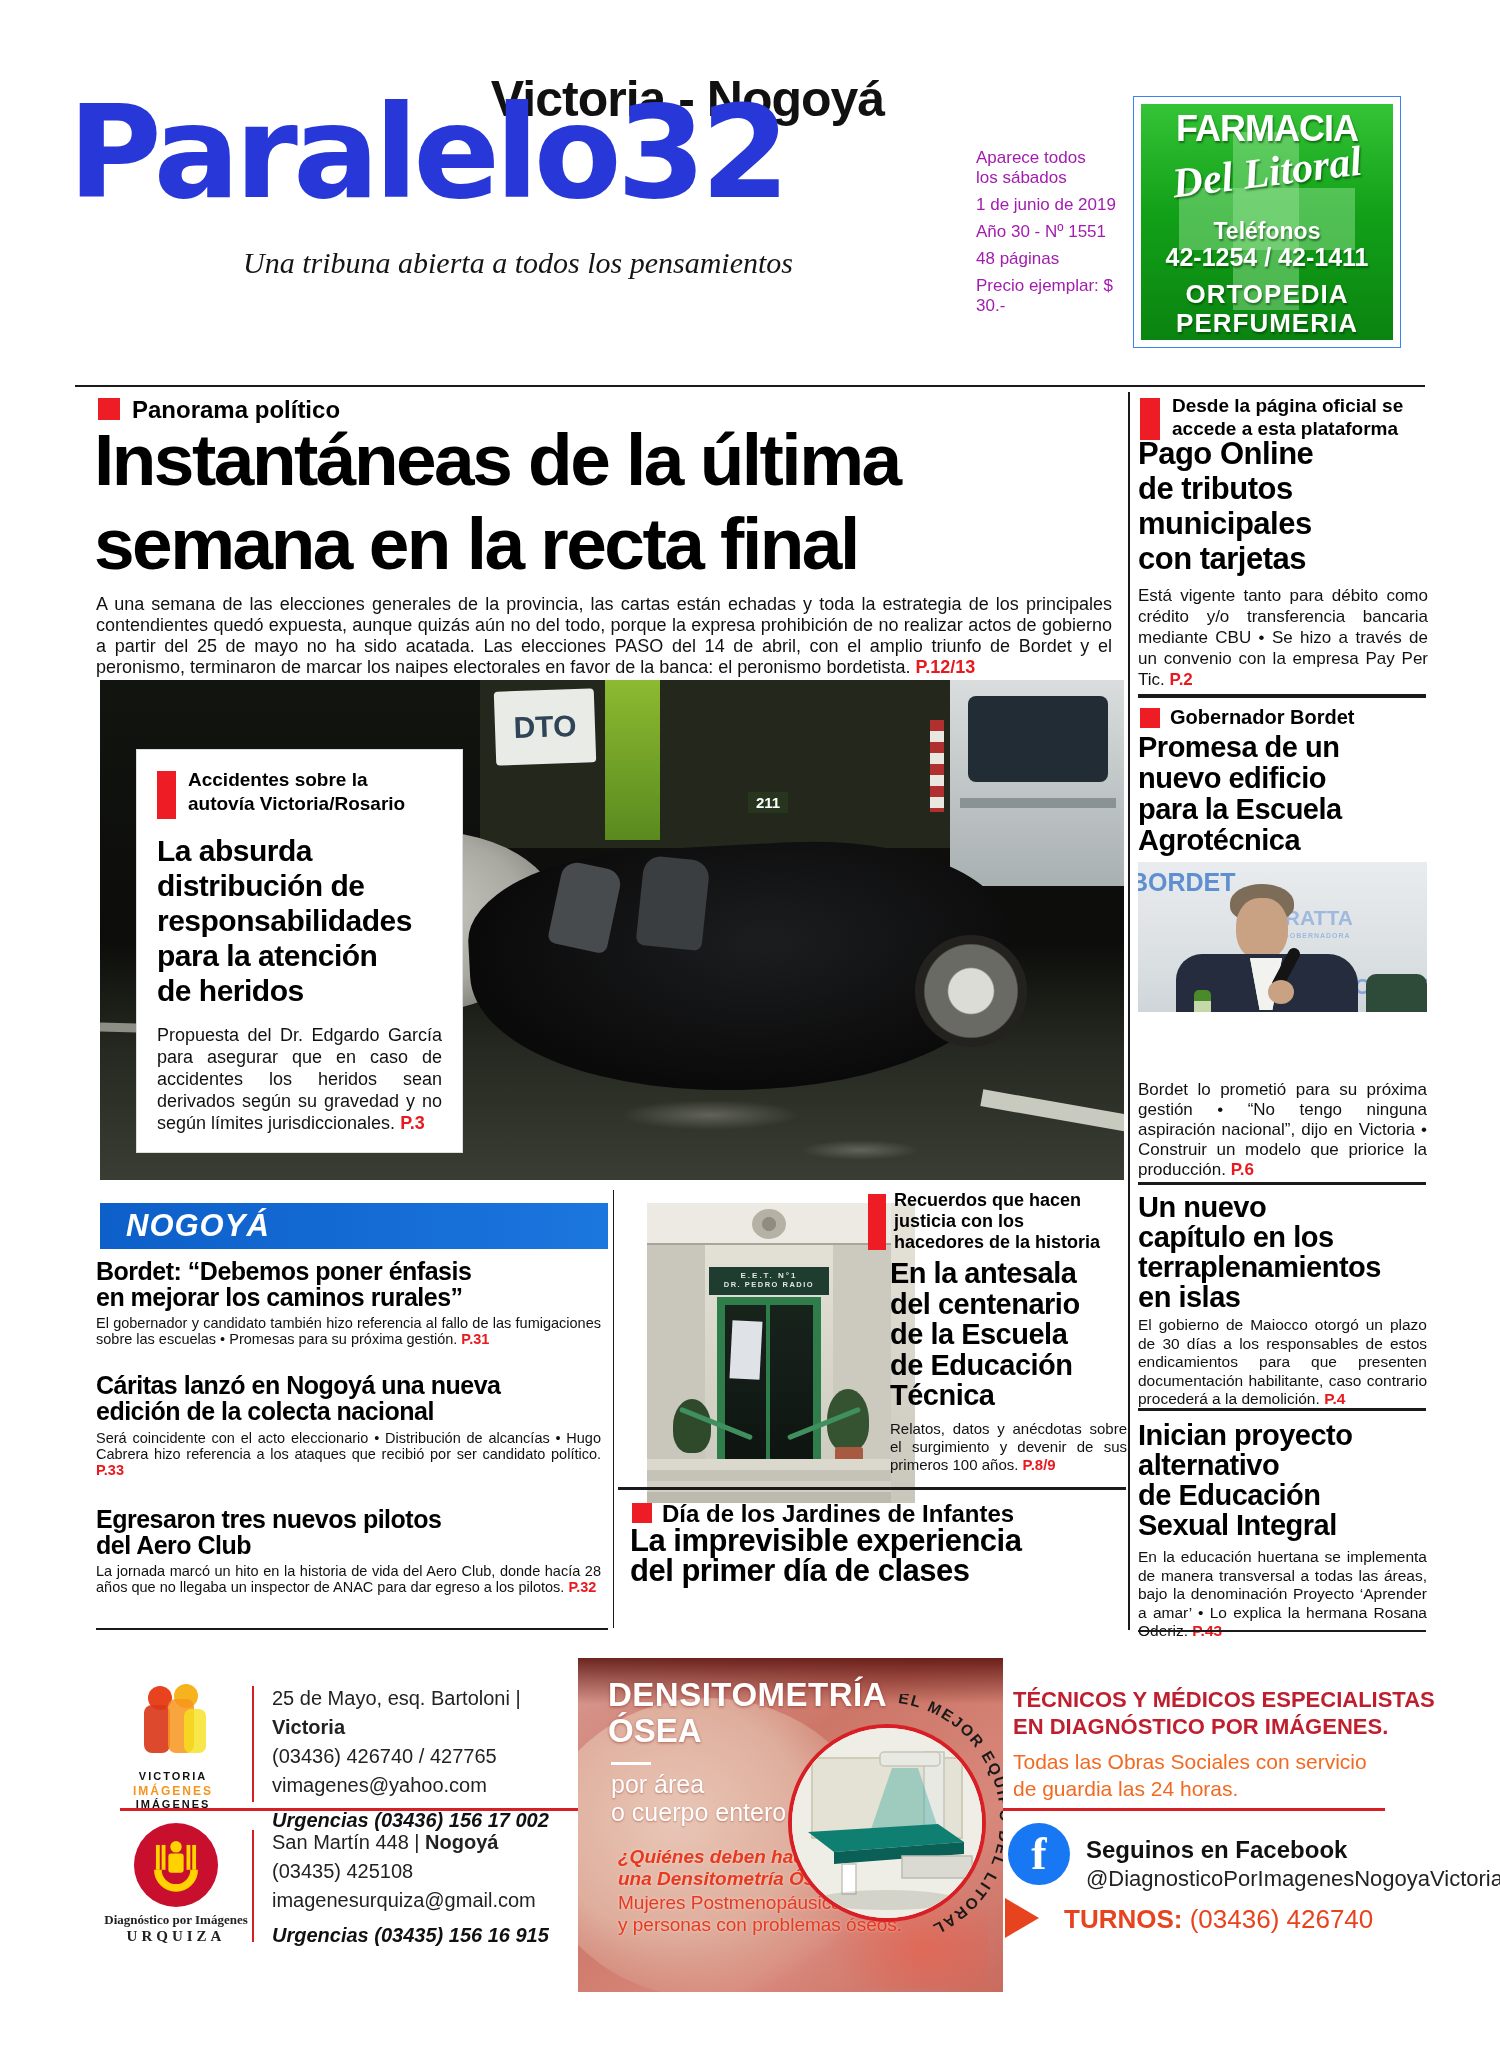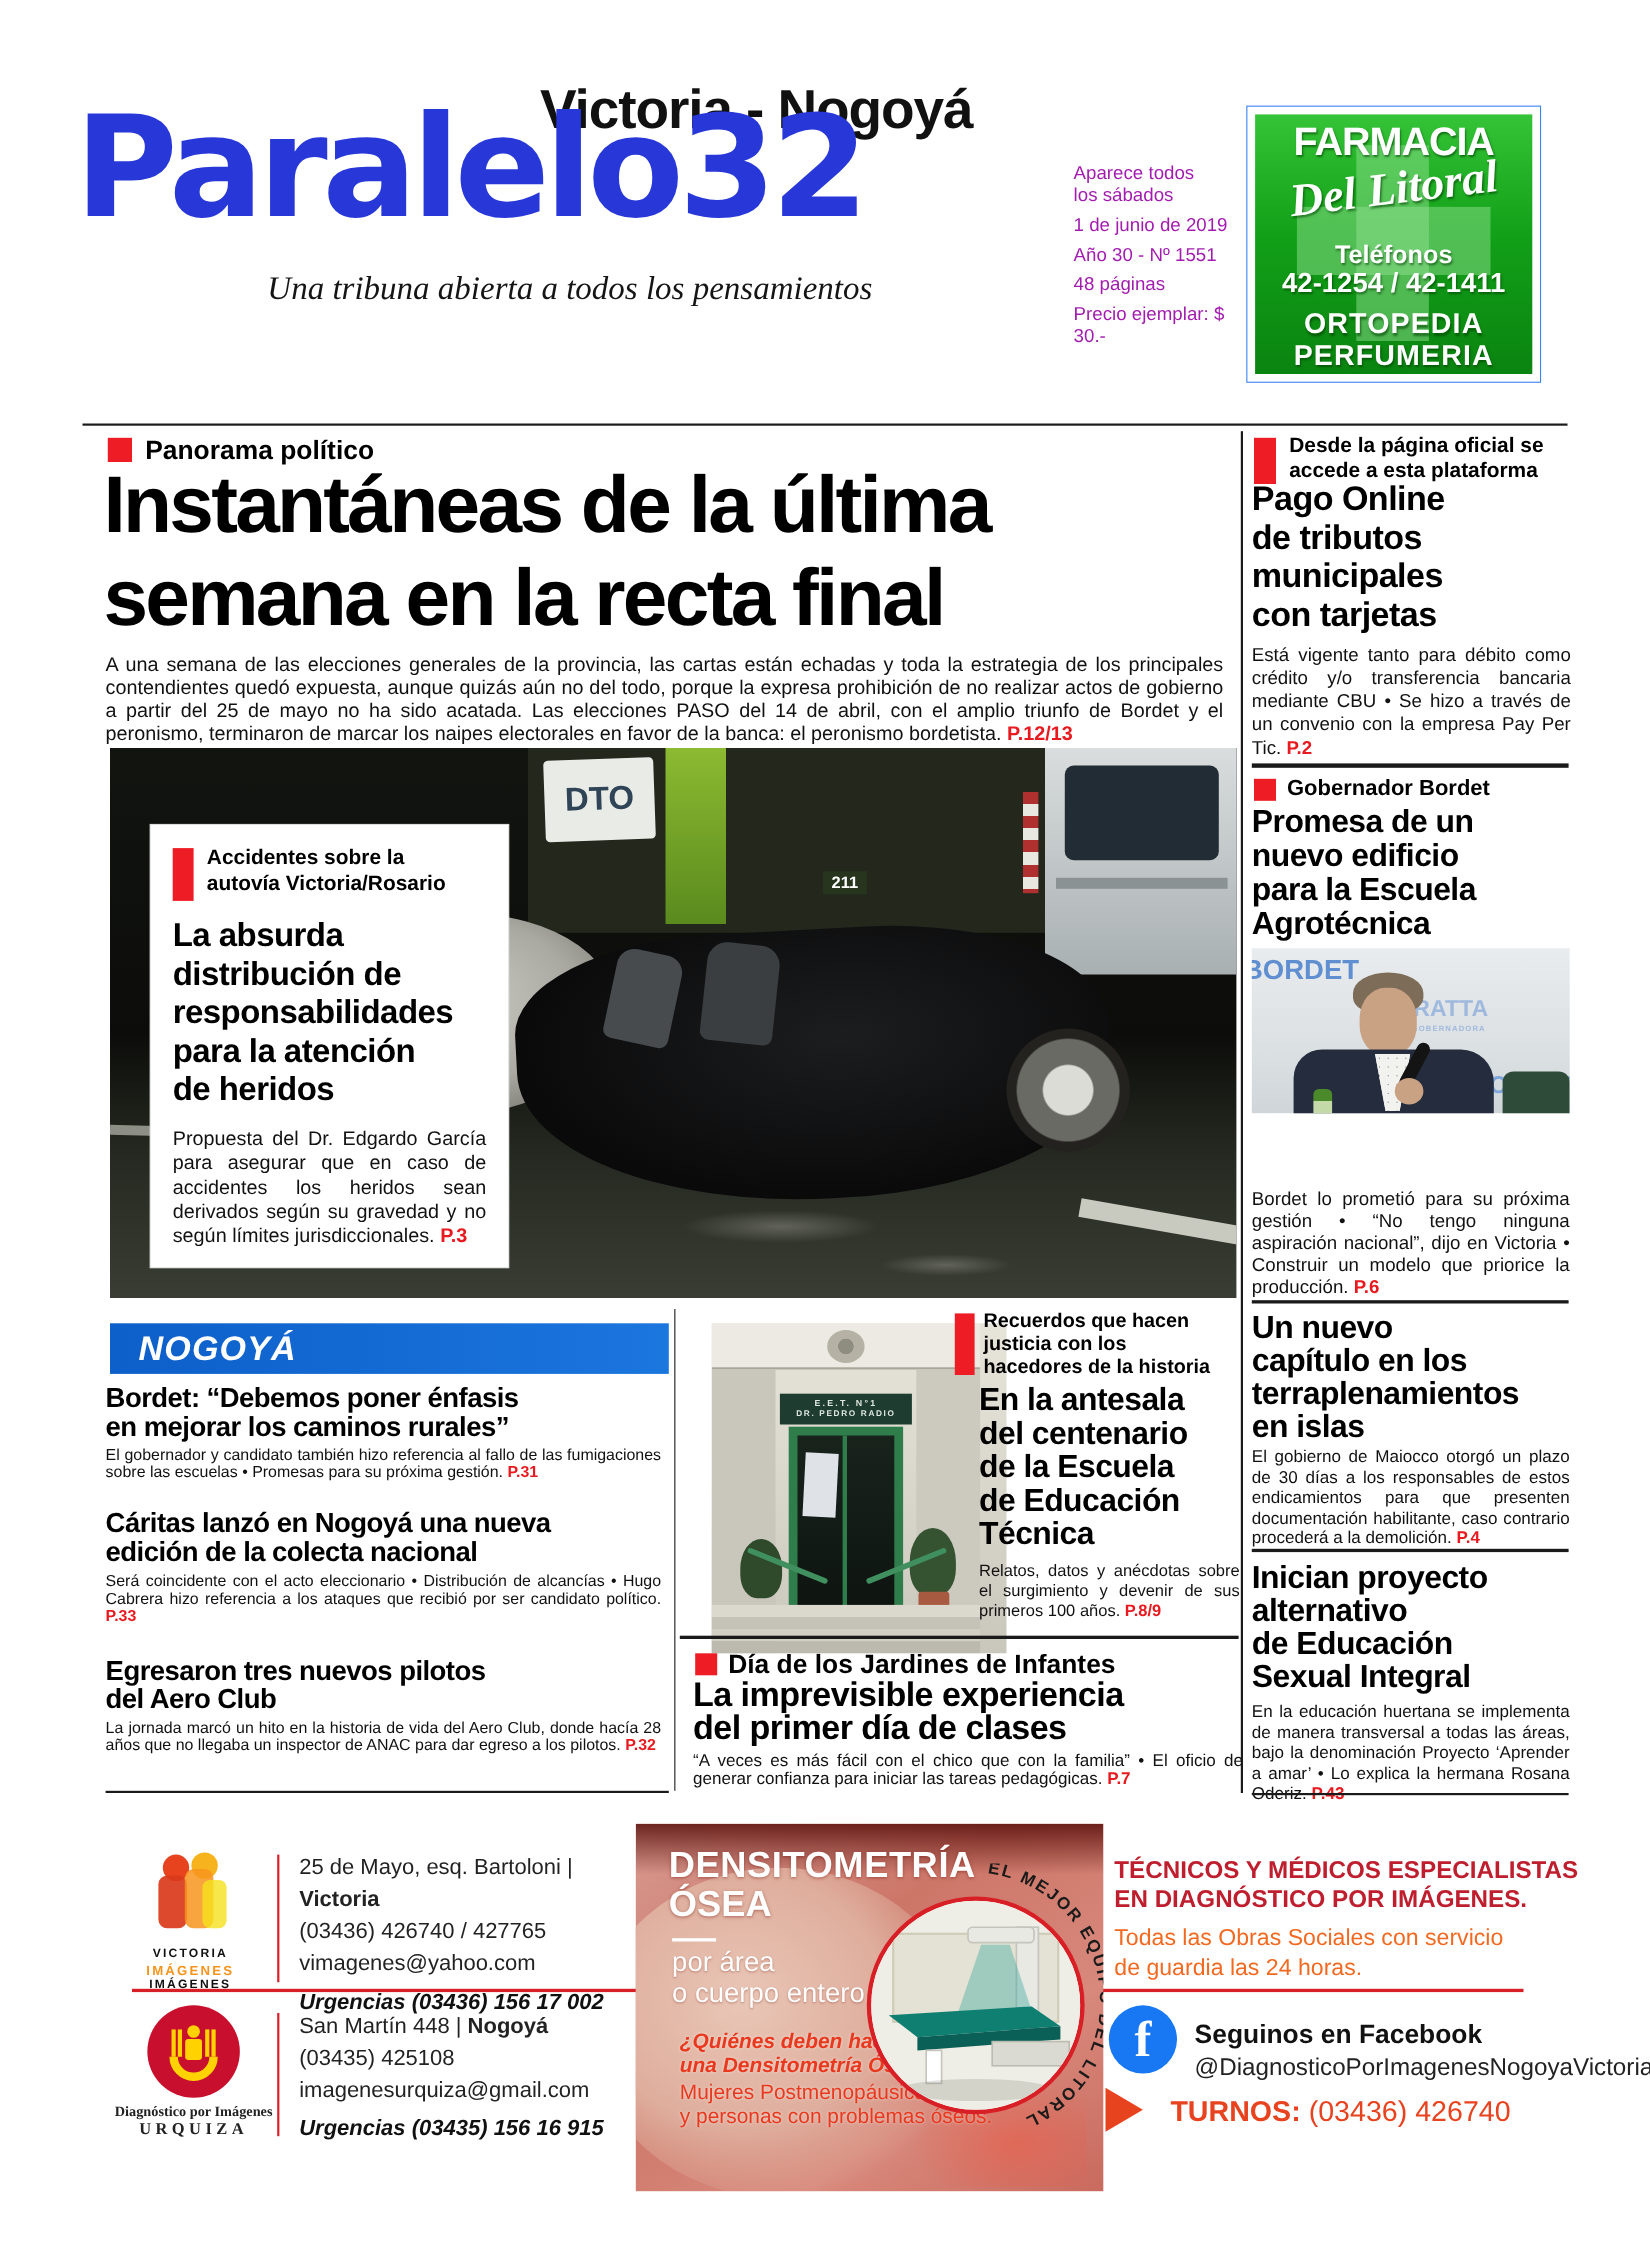--- a/index.html
+++ b/index.html
@@ -230,21 +230,20 @@
 de Educación
 Técnica</div>
   <div class="abs j" style="left:890px;top:1420px;width:237px;font-size:15px;line-height:18px;"><span>Relatos, datos y anécdotas sobre el surgimiento y devenir de sus primeros 100 años.</span> <span class="ref">P.8/9</span></div>
 
   <div class="abs rule" style="left:618px;top:1487px;width:508px;height:3px;"></div>
 
   <span class="abs redsq" style="left:632px;top:1503px;width:20px;height:20px;"></span>
   <div class="abs kick" style="left:662px;top:1500px;font-size:24px;">Día de los Jardines de Infantes</div>
   <div class="abs hl pre" style="left:630px;top:1526px;font-size:31px;line-height:30px;">La imprevisible experiencia
 del primer día de clases</div>
-  <div class="abs j" style="left:630px;top:1592px;width:500px;font-size:15.5px;line-height:17px;"><span>“A veces es más fácil con el chico que con la familia” • El oficio de generar confianza para iniciar las tareas pedagógicas.</span> <span class="ref">P.7</span></div>
 
   <div class="abs redrule" style="left:120px;top:1808px;width:1265px;height:3px;"></div>
 
   <div class="abs" style="left:128px;top:1683px;width:90px;height:85px;">
     <svg viewBox="0 0 90 85" width="90" height="85">
       <circle cx="32" cy="15" r="12" fill="#e8431f"></circle>
       <circle cx="58" cy="13" r="12" fill="#f7b31d"></circle>
       <rect x="16" y="22" width="26" height="48" rx="8" fill="#d93a1a" opacity="0.92"></rect>
       <rect x="40" y="16" width="26" height="54" rx="8" fill="#f7941d" opacity="0.85"></rect>
       <rect x="56" y="26" width="22" height="44" rx="7" fill="#f5e11d" opacity="0.8"></rect>

